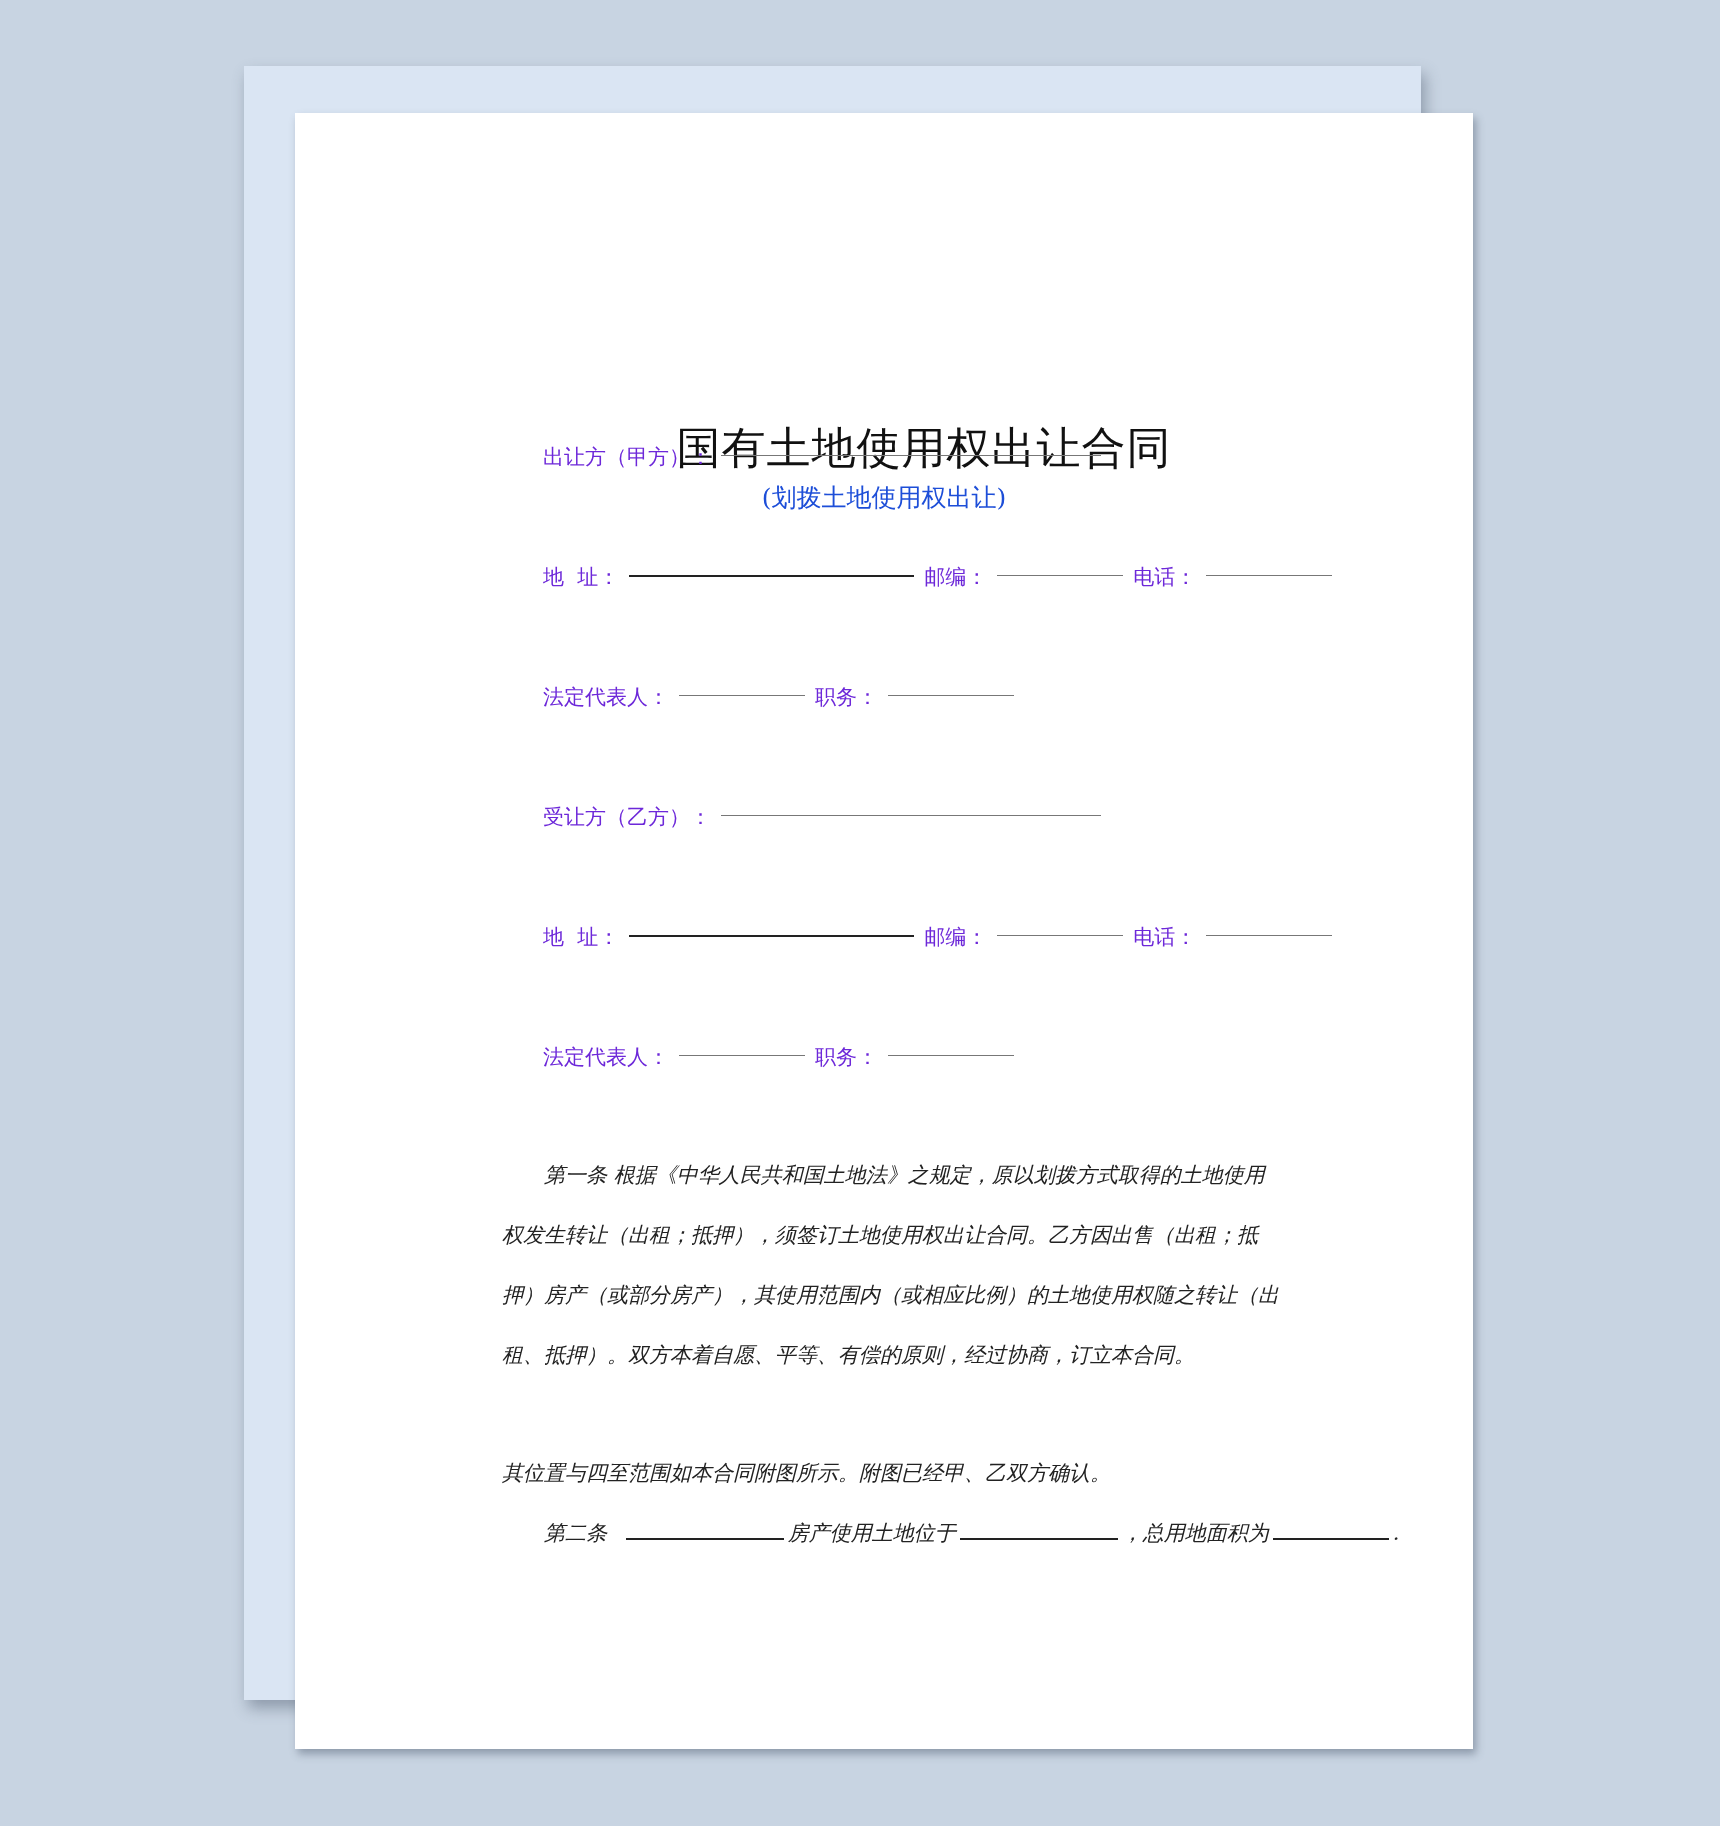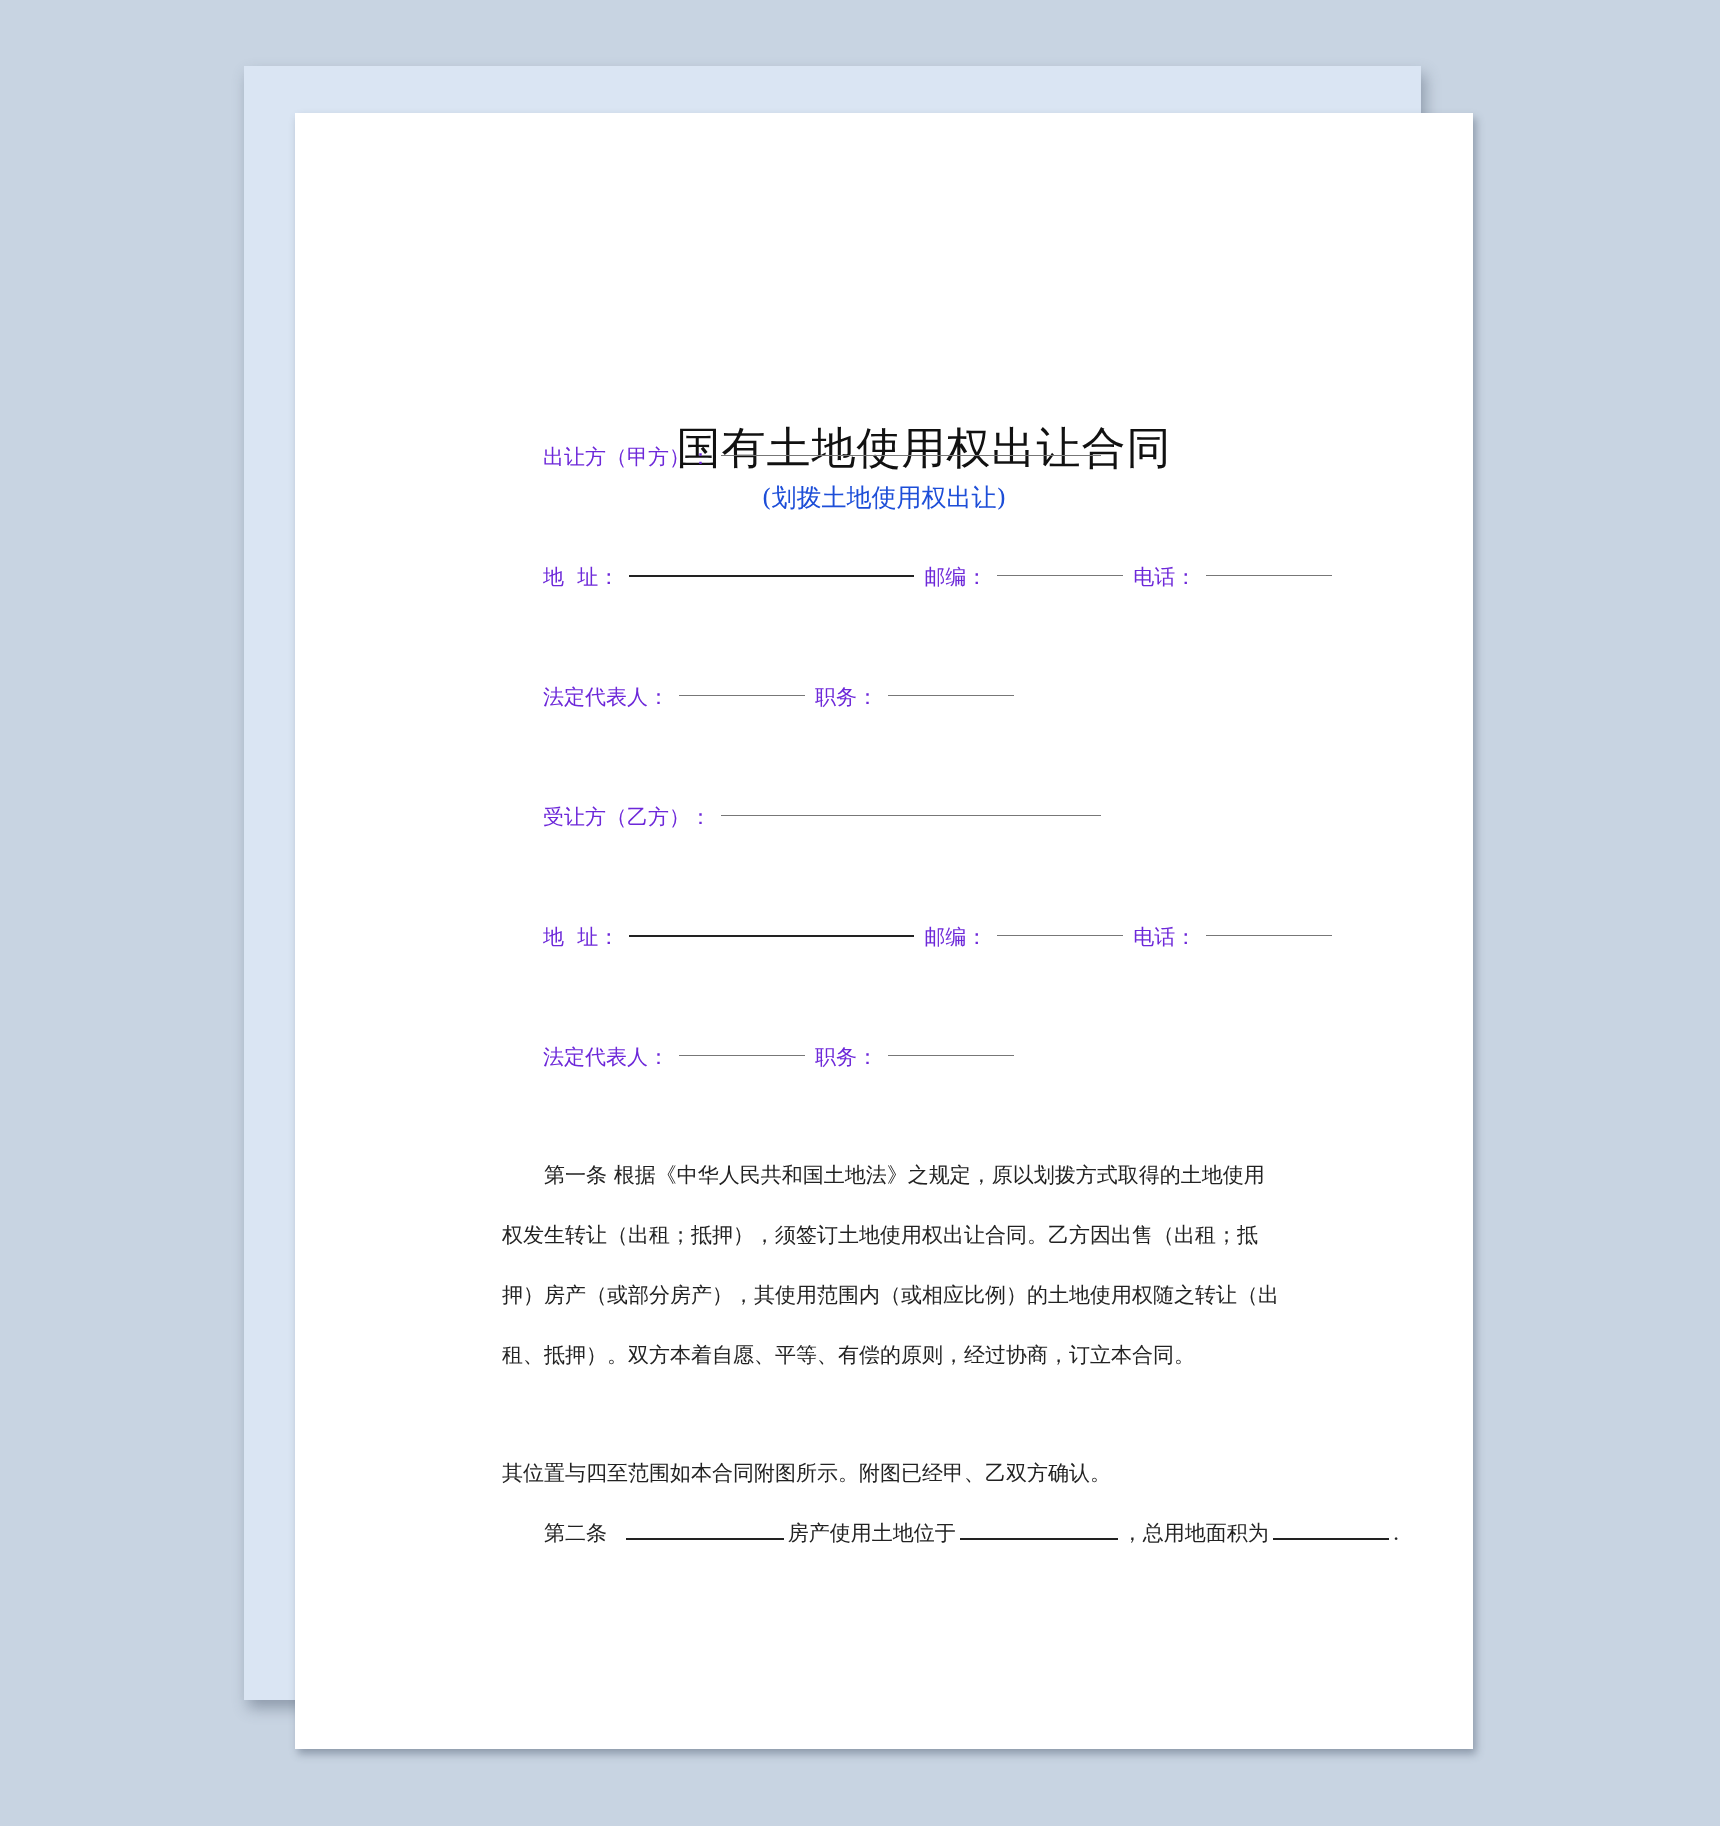--- a/index.html
+++ b/index.html
@@ -31,21 +31,21 @@
   .row {
     position:absolute; left:248px; font-size:21px; white-space:nowrap;
     display:flex; align-items:center; color:#6d28d9;
   }
   .blank { display:inline-block; border-bottom:1px solid #777; height:1px; margin:0 10px 4px 10px; }
   .blank.bold { border-bottom:2px solid #222; }
   .para {
     position:absolute; left:207px; width:760px; font-size:21px; line-height:60px; color:#222;
   }
   .para .indent { display:inline-block; width:42px; }
-  .line { display:block; white-space:nowrap; }
+  .line { display:block; white-space:nowrap;font-style:italic; }
   .inline-blank { display:inline-block; border-bottom:2px solid #222; vertical-align:baseline; margin:0 4px; }
 </style>
 </head>
 <body>
 
 <div class="back-page"></div>
 
 <div class="front-page">
 
   <div class="title">国有土地使用权出让合同</div>

